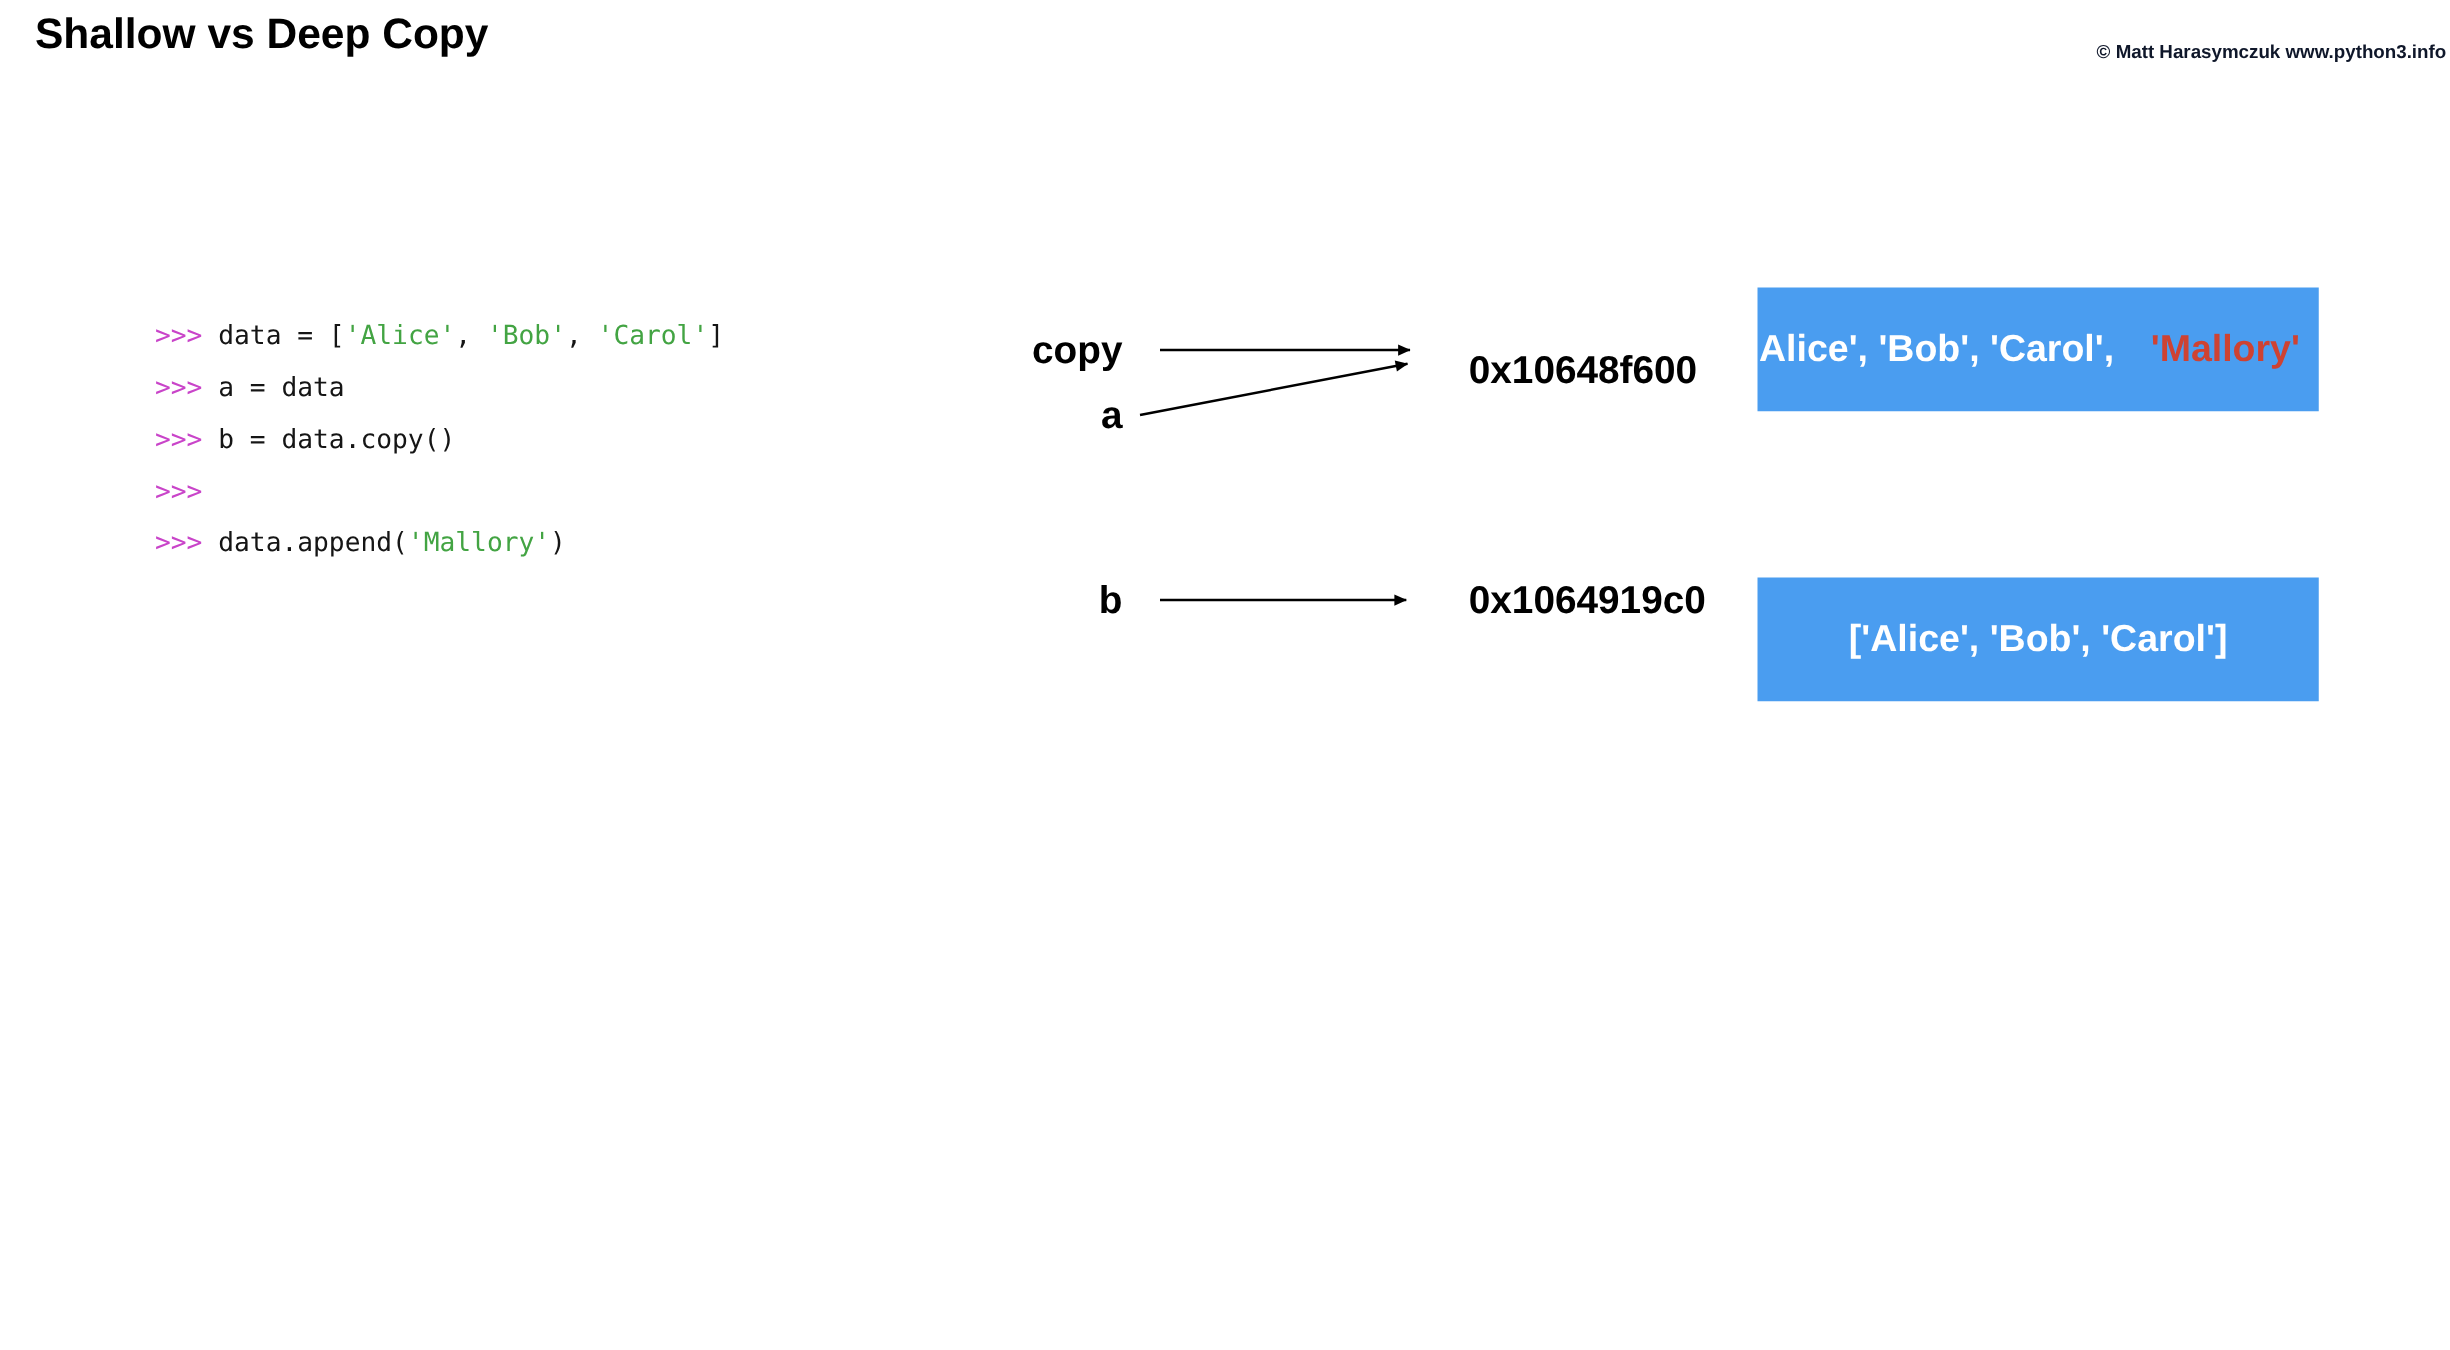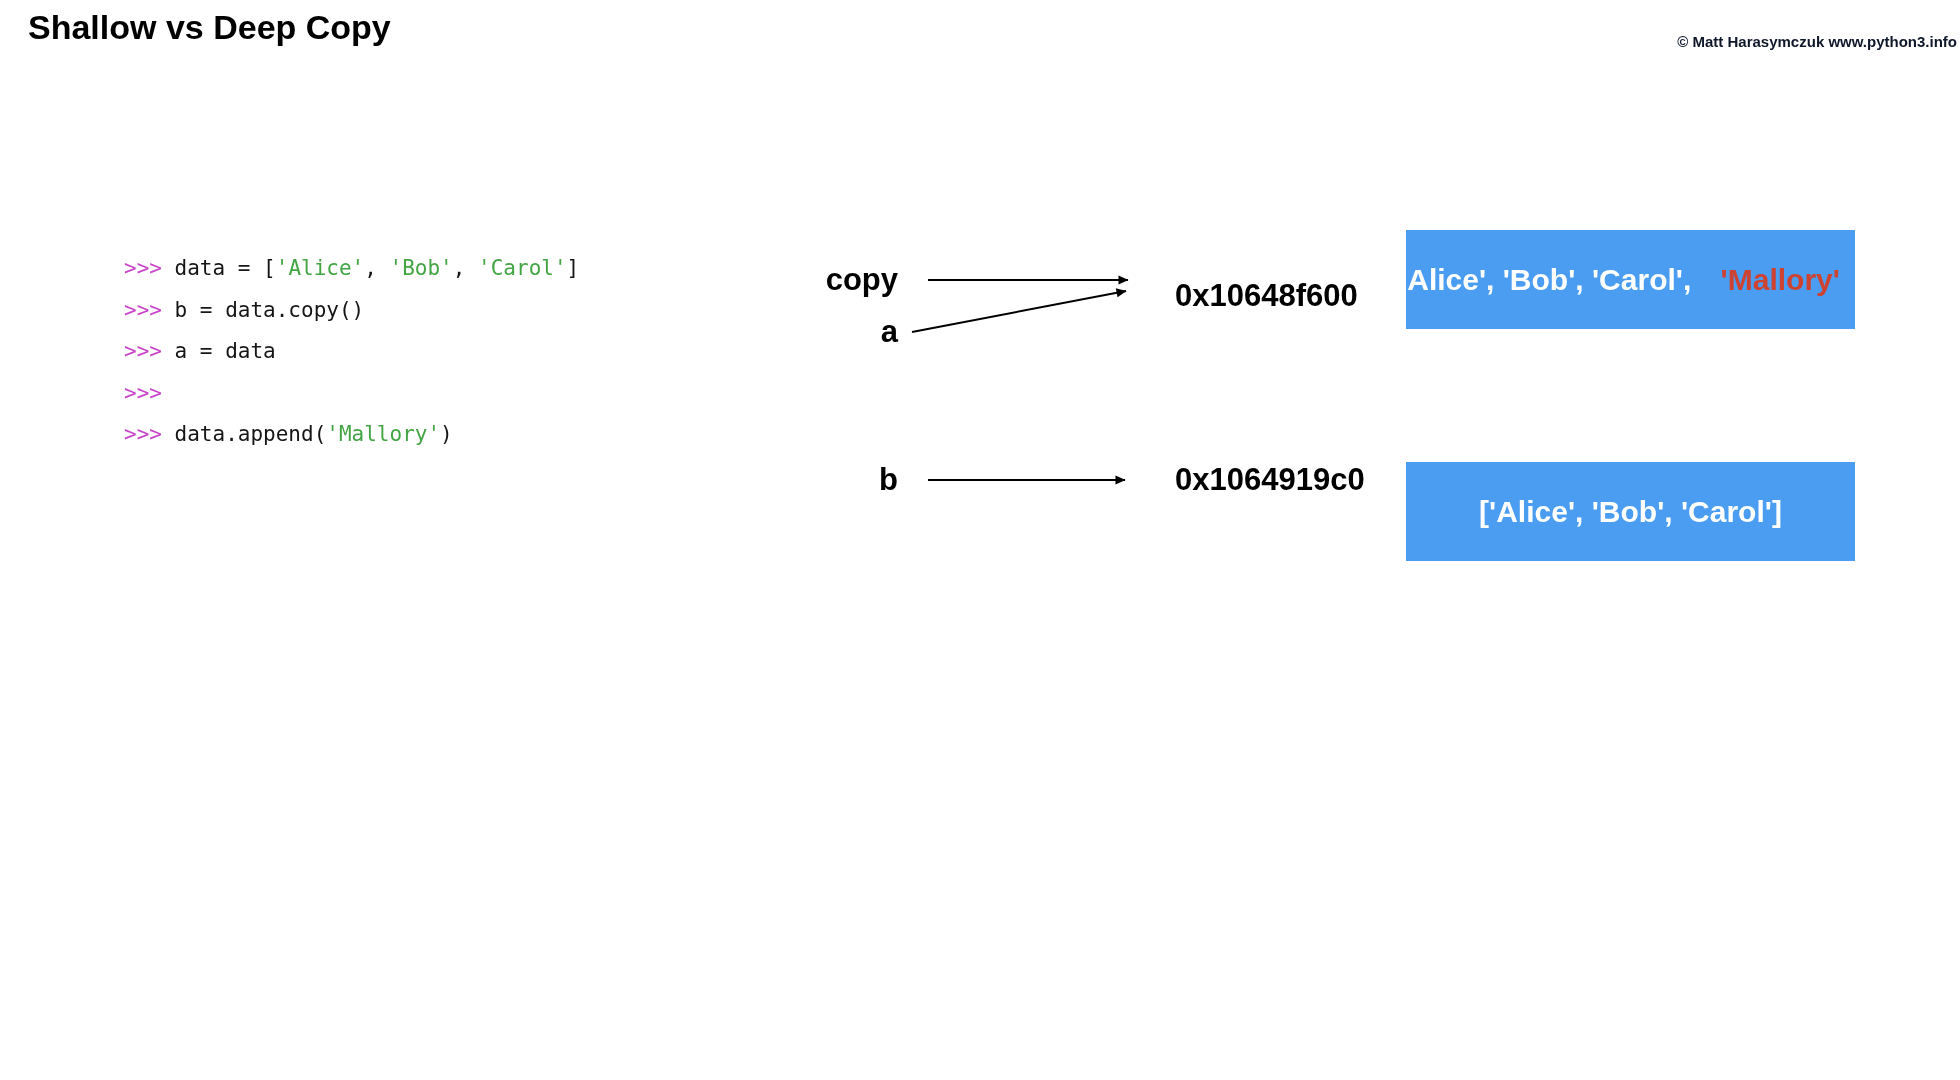--- a/index.html
+++ b/index.html
@@ -55,22 +55,22 @@
 </head>
 <body>
 
 <div class="page">
 
   <div class="title">Shallow vs Deep Copy</div>
   <div class="copyright">© Matt Harasymczuk www.python3.info</div>
 
   <div class="code-block">
     <div class="code-line"><span class="tok-prompt">&gt;&gt;&gt; </span><span class="tok-plain">data = [</span><span class="tok-string">'Alice'</span><span class="tok-plain">, </span><span class="tok-string">'Bob'</span><span class="tok-plain">, </span><span class="tok-string">'Carol'</span><span class="tok-plain">]</span></div>
+    <div class="code-line"><span class="tok-prompt">&gt;&gt;&gt; </span><span class="tok-plain">a = data</span></div>
     <div class="code-line"><span class="tok-prompt">&gt;&gt;&gt; </span><span class="tok-plain">b = data.copy()</span></div>
-    <div class="code-line"><span class="tok-prompt">&gt;&gt;&gt; </span><span class="tok-plain">a = data</span></div>
     <div class="code-line"><span class="tok-prompt">&gt;&gt;&gt;</span></div>
     <div class="code-line"><span class="tok-prompt">&gt;&gt;&gt; </span><span class="tok-plain">data.append(</span><span class="tok-string">'Mallory'</span><span class="tok-plain">)</span></div>
   </div>
 
   <div class="var-label" style="left:770px; top:261px;">copy</div>
   <div class="var-label" style="left:770px; top:313px;">a</div>
   <div class="var-label" style="left:770px; top:461px;">b</div>
 
   <div class="addr" style="top:277px;text-align:right;">0x10648f600</div>
   <div class="addr" style="top:461px;">0x1064919c0</div>

